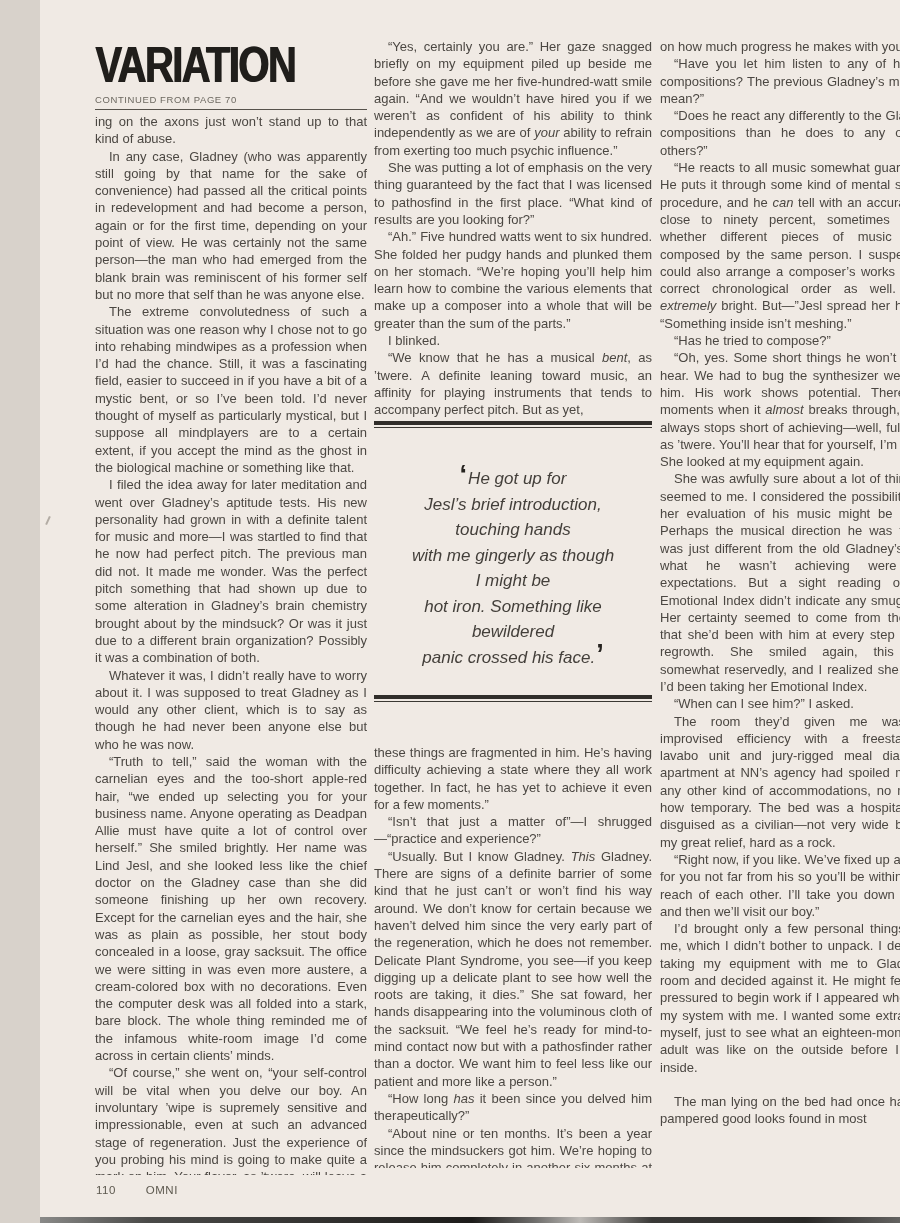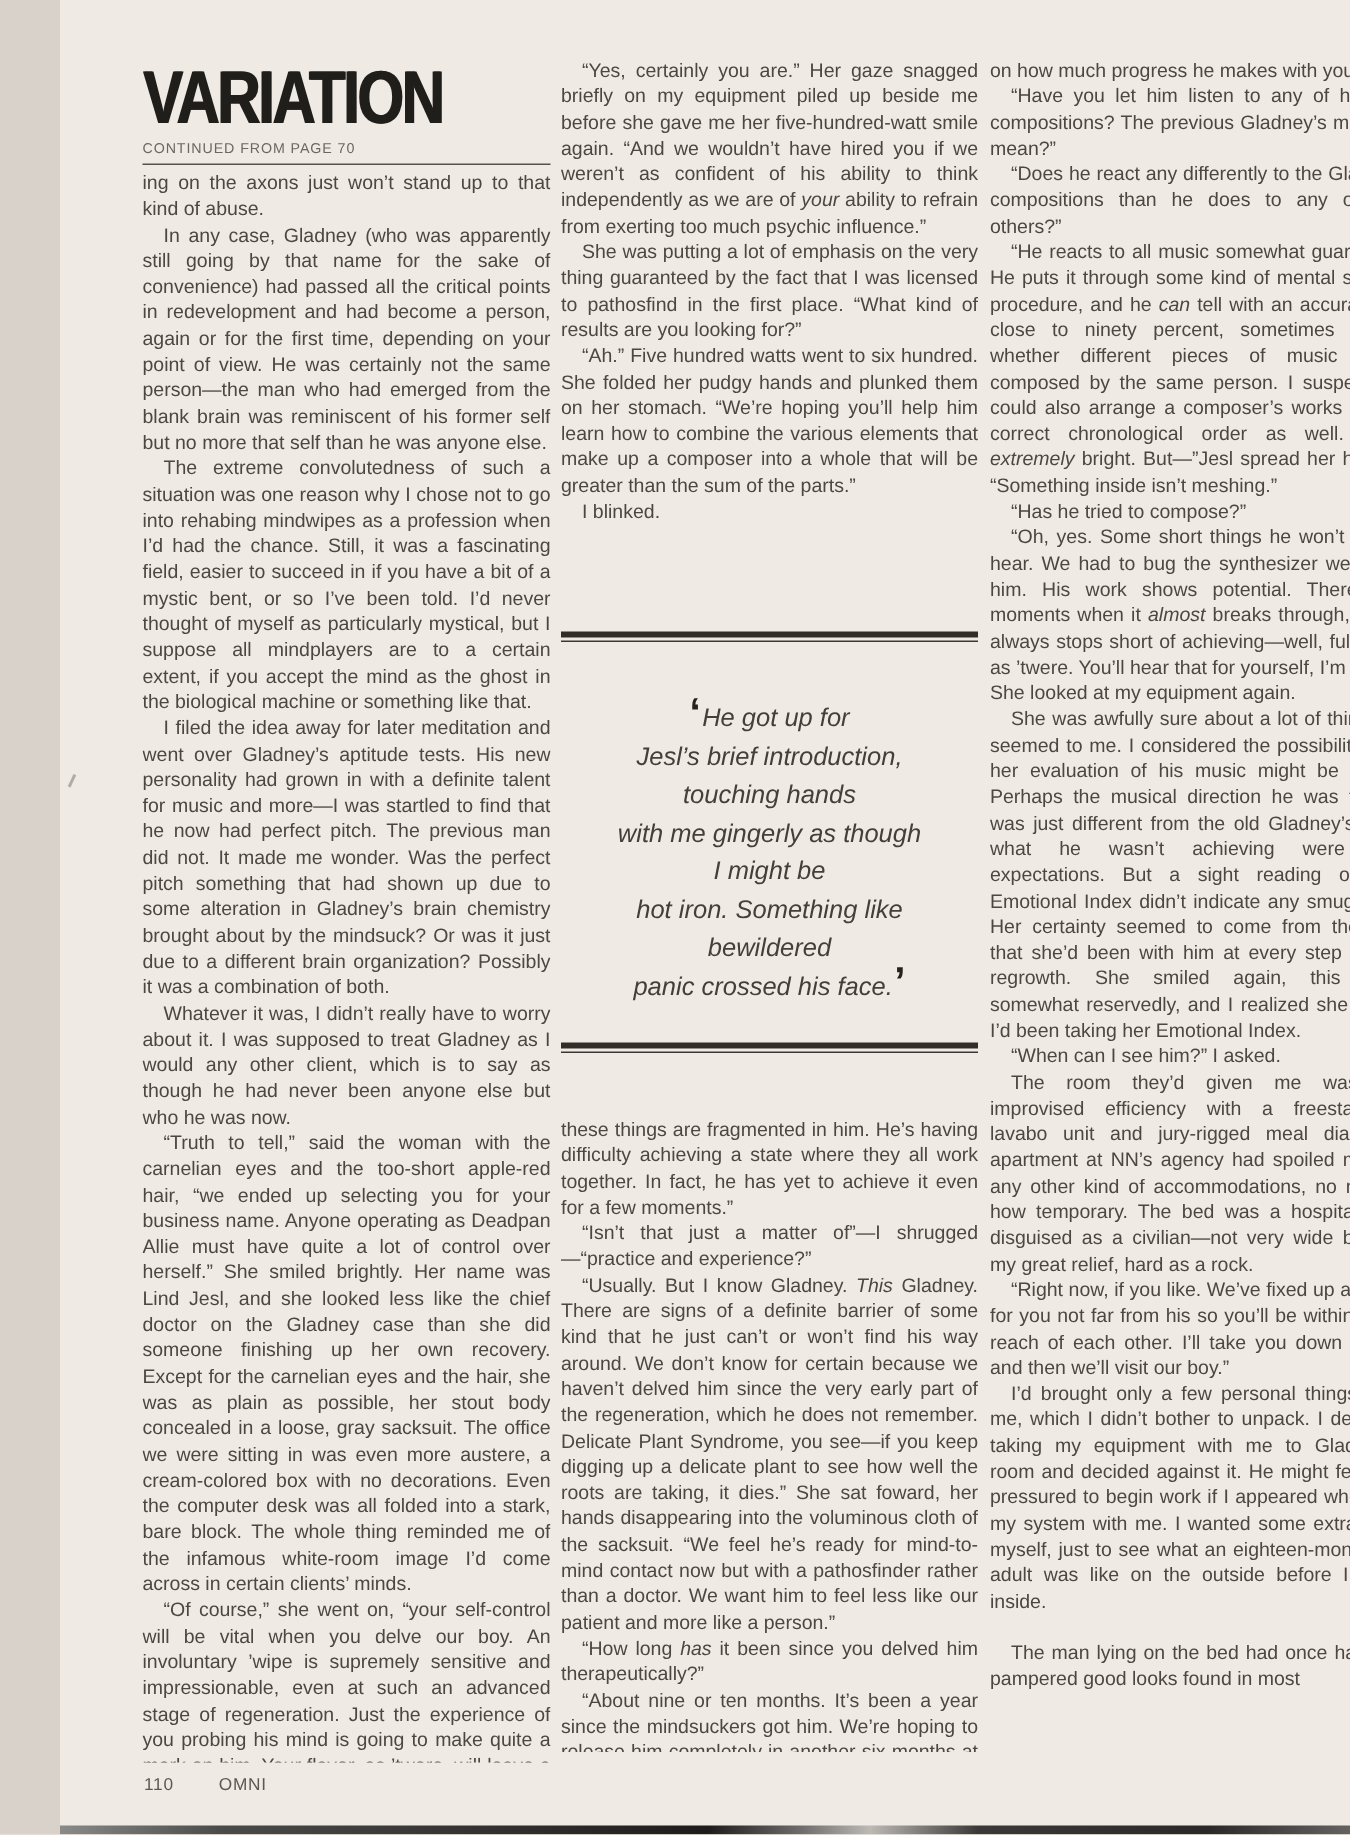--- a/index.html
+++ b/index.html
@@ -126,20 +126,21 @@
       <p class="para indent">Whatever it was, I didn’t really have to worry about it. I was supposed to treat Gladney as I would any other client, which is to say as though he had never been anyone else but who he was now.</p>
       <p class="para indent">“Truth to tell,” said the woman with the carnelian eyes and the too-short apple-red hair, “we ended up selecting you for your business name. Anyone operating as Deadpan Allie must have quite a lot of control over herself.” She smiled brightly. Her name was Lind Jesl, and she looked less like the chief doctor on the Gladney case than she did someone finishing up her own recovery. Except for the carnelian eyes and the hair, she was as plain as possible, her stout body concealed in a loose, gray sacksuit. The office we were sitting in was even more austere, a cream-colored box with no decorations. Even the computer desk was all folded into a stark, bare block. The whole thing reminded me of the infamous white-room image I’d come across in certain clients’ minds.</p>
       <p class="para indent">“Of course,” she went on, “your self-control will be vital when you delve our boy. An involuntary ’wipe is supremely sensitive and impressionable, even at such an advanced stage of regeneration. Just the experience of you probing his mind is going to make quite a mark on him. Your flavor, as ’twere, will leave a bit of an aftertaste.”</p>
     </section>
 
   <section class="col col2-top">
       <p class="para indent">“Yes, certainly you are.” Her gaze snagged briefly on my equipment piled up beside me before she gave me her five-hundred-watt smile again. “And we wouldn’t have hired you if we weren’t as confident of his ability to think independently as we are of <i>your</i> ability to refrain from exerting too much psychic influence.”</p>
       <p class="para indent">She was putting a lot of emphasis on the very thing guaranteed by the fact that I was licensed to pathosfind in the first place. “What kind of results are you looking for?”</p>
       <p class="para indent">“Ah.” Five hundred watts went to six hundred. She folded her pudgy hands and plunked them on her stomach. “We’re hoping you’ll help him learn how to combine the various elements that make up a composer into a whole that will be greater than the sum of the parts.”</p>
       <p class="para indent">I blinked.</p>
+      <p class="para indent">“We know that he has a musical <i>bent</i>, as ’twere. A definite leaning toward music, an affinity for playing instruments that tends to accompany perfect pitch. But as yet,</p>
     </section>
 
   <aside class="pullquote-block">
     <div class="thick-rule rule-top"></div>
     <blockquote class="pullquote"><span class="qmark qmark-open">‘</span>He got up for<br>Jesl’s brief introduction,<br>touching hands<br>with me gingerly as though<br>I might be<br>hot iron. Something like<br>bewildered<br>panic crossed his face.<span class="qmark qmark-close">’</span></blockquote>
     <div class="thick-rule rule-bottom"></div>
   </aside>
 
   <section class="col col2-bottom">
       <p class="para">these things are fragmented in him. He’s having difficulty achieving a state where they all work together. In fact, he has yet to achieve it even for a few moments.”</p>

